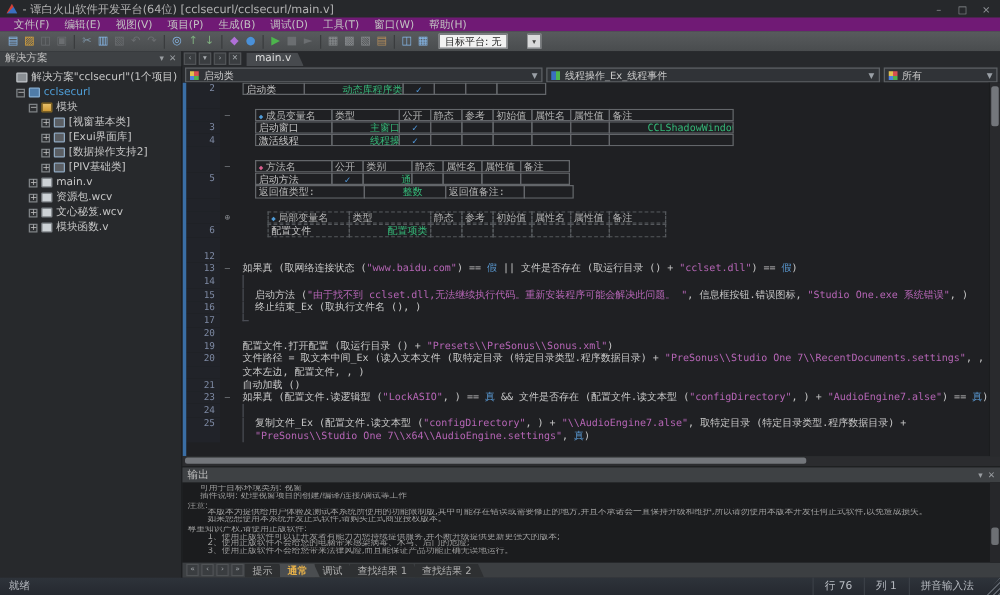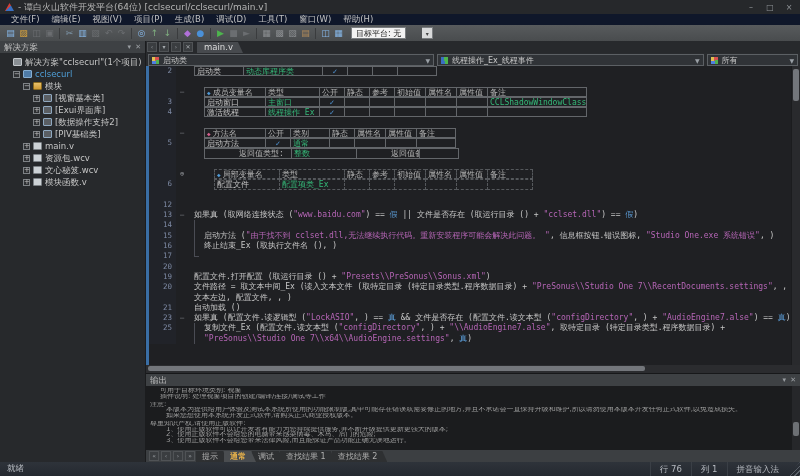--- a/index.html
+++ b/index.html
@@ -7,21 +7,21 @@
   body { font-family:"DejaVu Sans","Liberation Sans",sans-serif; background:#2a2c2f; color:#c6c6c6; }
 
   
   .titlebar { height:14px; background:#26282b; display:flex; align-items:center; padding:0 5px; font-size:9px; color:#b4b4b4; }
   .app-logo { width:9px; height:8px; margin-right:4px; background:linear-gradient(135deg,#d04038 0 50%,#3a6fc0 50% 100%); clip-path:polygon(50% 0,100% 100%,0 100%); }
   .title-text { white-space:nowrap; overflow:hidden; }
   .winbtns { margin-left:auto; display:flex; gap:7px; color:#8f9397; font-size:8px; }
   .winbtn { width:12px; text-align:center; }
 
   
-  .menubar { height:11px; background:#0f172a; display:flex; align-items:center; padding-left:5px; font-size:8.5px; color:#c2c2c2; }
+  .menubar { height:11px; background:#701a75; display:flex; align-items:center; padding-left:5px; font-size:8.5px; color:#c2c2c2; }
   .menu-item { padding:0 6px; white-space:nowrap; }
 
   
   .toolbar { height:16px; background:linear-gradient(#585b5d,#494c4e); display:flex; align-items:center; padding:0 4px; }
   .tbtn { width:13px; height:13px; font-size:9px; line-height:13px; text-align:center; }
   .tsep { width:1px; height:11px; background:#3a3c3e; margin:0 3px; }
   .tp-combo { margin-left:6px; display:flex; align-items:center;gap:16px; }
   .tp-field { background:#f2f2f2; color:#222; font-size:8px; height:12px; line-height:12px; padding:0 4px; border:1px solid #7a7d80; }
   .tp-arrow { width:11px; height:12px; background:#d9dadb; border:1px solid #7a7d80; border-left:none; color:#444; font-size:6px; line-height:11px; text-align:center; }
 
@@ -68,21 +68,21 @@
   .cnt { flex:1; min-width:0; white-space:nowrap; overflow:hidden; position:relative; }
   .ind0 { padding-left:6px; } .ind1 { padding-left:16px; } .ind2 { padding-left:26px; }
   .gv { display:inline-block; width:1px; height:10.3px; background:#4a4c54; vertical-align:top; margin-right:9px; }
   .gc { display:inline-block; width:5px; height:6px; border-left:1px solid #4a4c54; border-bottom:1px solid #4a4c54; vertical-align:top; margin-right:5px; }
   .cell { display:inline-block; height:10.3px; border:1px solid #63666a; padding:0 2px; overflow:hidden; vertical-align:top; white-space:nowrap; }
   .cell + .cell { margin-left:-1px; }
   .cell.dashed { border-style:dashed; border-color:#55585c; }
   .hcell { color:#b4b4b4; }
   .hicon { font-size:6px; margin-right:2px; }
   .p { color:#c6c6c6; } .s { color:#b565b5; } .k { color:#5b9bd5; }
-  .t { color:#35b878; } .h { color:#b4b4b4;margin-left:32px; }
+  .t { color:#35b878;margin-left:28px; } .h { color:#b4b4b4; }
   .c { color:#4f94d4; font-weight:bold; text-align:center; display:inline-block; width:100%; }
 
   .vscroll { position:absolute; right:0; top:0; bottom:0; width:9px; background:#292a2d; border-left:1px solid #1b1c1e; }
   .vthumb { position:absolute; left:1px; right:1px; top:3px; height:32px; background:#73767b; border-radius:2px; }
   .hscroll { height:8px; background:#2b2c2f; position:relative; }
   .hthumb { position:absolute; left:2px; top:1px; height:5px; width:76%; background:#73767b; border-radius:2px; }
 
   
   .output { height:89px; border-top:1px solid #17181a; display:flex; flex-direction:column; }
   .outcontent { height:66px; background:#1b1c1e; position:relative; padding:2px 10px 0 4px; overflow:hidden; }
@@ -384,20 +384,25 @@
             <div class="gut">21</div>
             <div class="fold"></div>
             <div class="cnt ind0"><span class="seg p">自动加载 ()</span></div>
           </div>
           <div class="crow">
             <div class="gut">23</div>
             <div class="fold">—</div>
             <div class="cnt ind0"><span class="seg p">如果真 (配置文件.读逻辑型 (</span><span class="seg s">"LockASIO"</span><span class="seg p">, ) == </span><span class="seg k">真</span><span class="seg p">  &amp;&amp;  文件是否存在 (配置文件.读文本型 (</span><span class="seg s">"configDirectory"</span><span class="seg p">, ) + </span><span class="seg s">"AudioEngine7.alse"</span><span class="seg p">) == </span><span class="seg k">真</span><span class="seg p">)</span></div>
           </div>
           <div class="crow">
+            <div class="gut">24</div>
+            <div class="fold"></div>
+            <div class="cnt ind0"><span class="gv"></span></div>
+          </div>
+          <div class="crow">
             <div class="gut">25</div>
             <div class="fold"></div>
             <div class="cnt ind0"><span class="gv"></span><span class="seg p">复制文件_Ex (配置文件.读文本型 (</span><span class="seg s">"configDirectory"</span><span class="seg p">, ) + </span><span class="seg s">"\\AudioEngine7.alse"</span><span class="seg p">, 取特定目录 (特定目录类型.程序数据目录) +</span></div>
           </div>
           <div class="crow">
             <div class="gut"></div>
             <div class="fold"></div>
             <div class="cnt ind0"><span class="gv"></span><span class="seg s">"PreSonus\\Studio One 7\\x64\\AudioEngine.settings"</span><span class="seg p">, </span><span class="seg k">真</span><span class="seg p">)</span></div>
           </div>
         </div>

